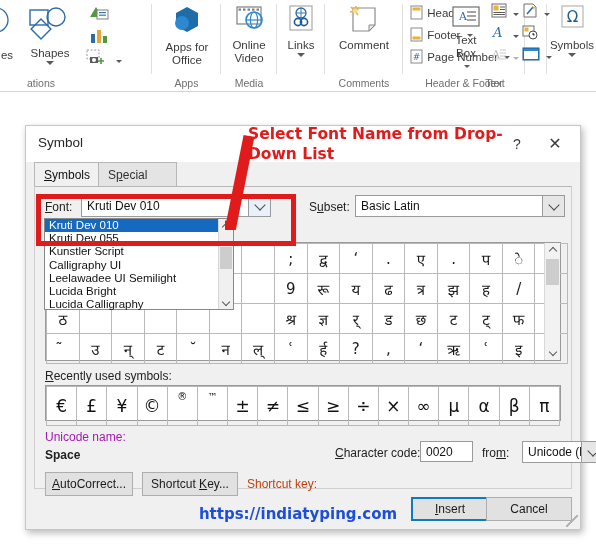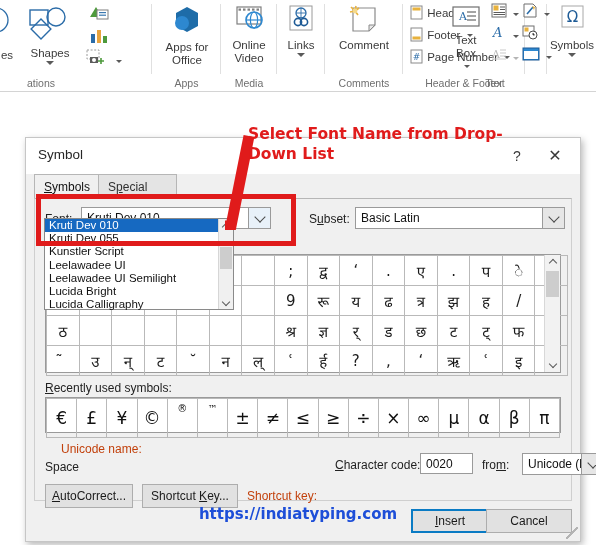--- a/index.html
+++ b/index.html
@@ -48,21 +48,20 @@
     border-top:4px solid #5a5a5a;
   }
 
   
   #dialog{
     position:absolute;left:25px;top:125px;width:556px;height:405px;
     background:#f0f0f0;
     border:1px solid #c6c6c6;
     box-sizing:border-box;
     box-shadow:2px 3px 7px rgba(0,0,0,.28);
-    margin-top:12px;
   }
   #dlgtitlebar{
     position:absolute;left:0;top:0;right:0;height:36px;background:#ffffff;
   }
   #dlgtitle{
     position:absolute;left:12px;top:9px;font-size:13.5px;color:#262626;
   }
   #helpbtn{
     position:absolute;right:50px;top:6px;width:26px;height:24px;
     font-size:14px;color:#3a3a3a;text-align:center;line-height:24px;cursor:pointer;
@@ -144,22 +143,22 @@
     position:absolute;left:10px;top:198px;right:10px;height:36px;
     background:#fff;border:1px solid #9a9a9a;box-sizing:border-box;
   }
   table.recent{border-collapse:collapse;table-layout:fixed;width:100%;}
   table.recent td{
     border:1px solid #b9b9b9;height:34px;text-align:center;vertical-align:middle;
     font-size:17px;color:#111;font-family:"DejaVu Sans", sans-serif;padding:0;
   }
   table.recent td.sm{font-size:10px;vertical-align:top;padding-top:4px;}
 
-  #uniNameLbl{position:absolute;left:26px;top:243px;font-size:12px;color:#c2410c;}
-  #uniNameVal{position:absolute;left:10px;top:261px;font-size:12px;color:#222;}
+  #uniNameLbl{position:absolute;left:10px;top:243px;font-size:12px;color:#a21caf;}
+  #uniNameVal{position:absolute;left:10px;top:261px;font-size:12px;color:#222;font-weight:bold;}
   #charcodeLbl{position:absolute;left:300px;top:259px;font-size:12px;color:#222;}
   #charcodeBox{
     position:absolute;left:385px;top:254px;width:53px;height:21px;
     background:#fff;border:1px solid #9a9a9a;box-sizing:border-box;
   }
   #charcodeBox span{position:absolute;left:5px;top:3px;font-size:12px;color:#111;}
   #fromLbl{position:absolute;left:447px;top:259px;font-size:12px;color:#222;}
   #fromCombo{left:487px;top:254px;width:82px;}
 
   .pbtn{
@@ -636,21 +635,21 @@
   <div id="insertBtn"><span class="u">I</span>nsert</div>
   <div id="cancelBtn">Cancel</div>
   <div id="grip"></div>
 </div>
 
 <div id="fontlist">
   <div id="fontlistOptions">
       <div class="opt selected">Kruti Dev 010</div>
       <div class="opt">Kruti Dev 055</div>
       <div class="opt">Kunstler Script</div>
-      <div class="opt">Leelawadee UI</div>
+      <div class="opt">Calligraphy UI</div>
       <div class="opt">Leelawadee UI Semilight</div>
       <div class="opt">Lucida Bright</div>
       <div class="opt">Lucida Calligraphy</div>
     </div>
   <div id="fontlistscroll">
     <div class="sbtn t">
         <span class="sbar up"></span>
       </div>
     <div class="thumb"></div>
     <div class="sbtn b">

